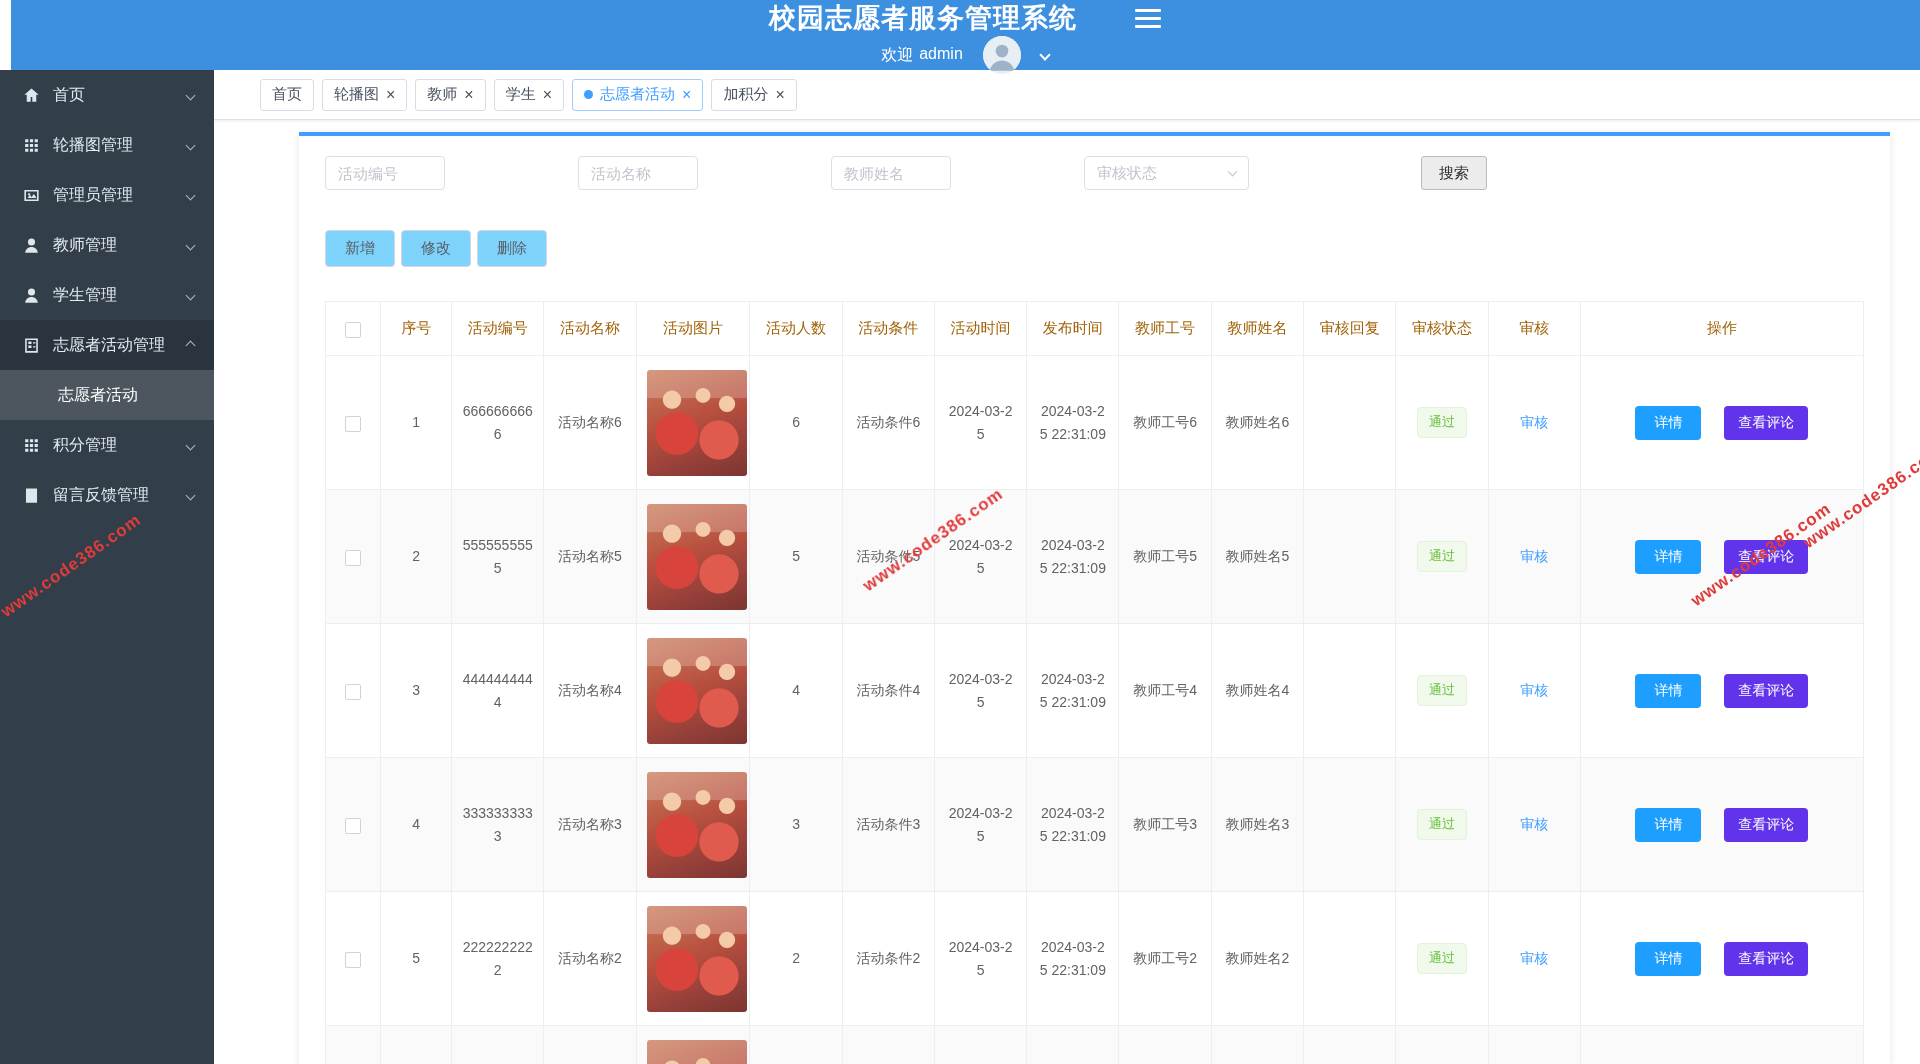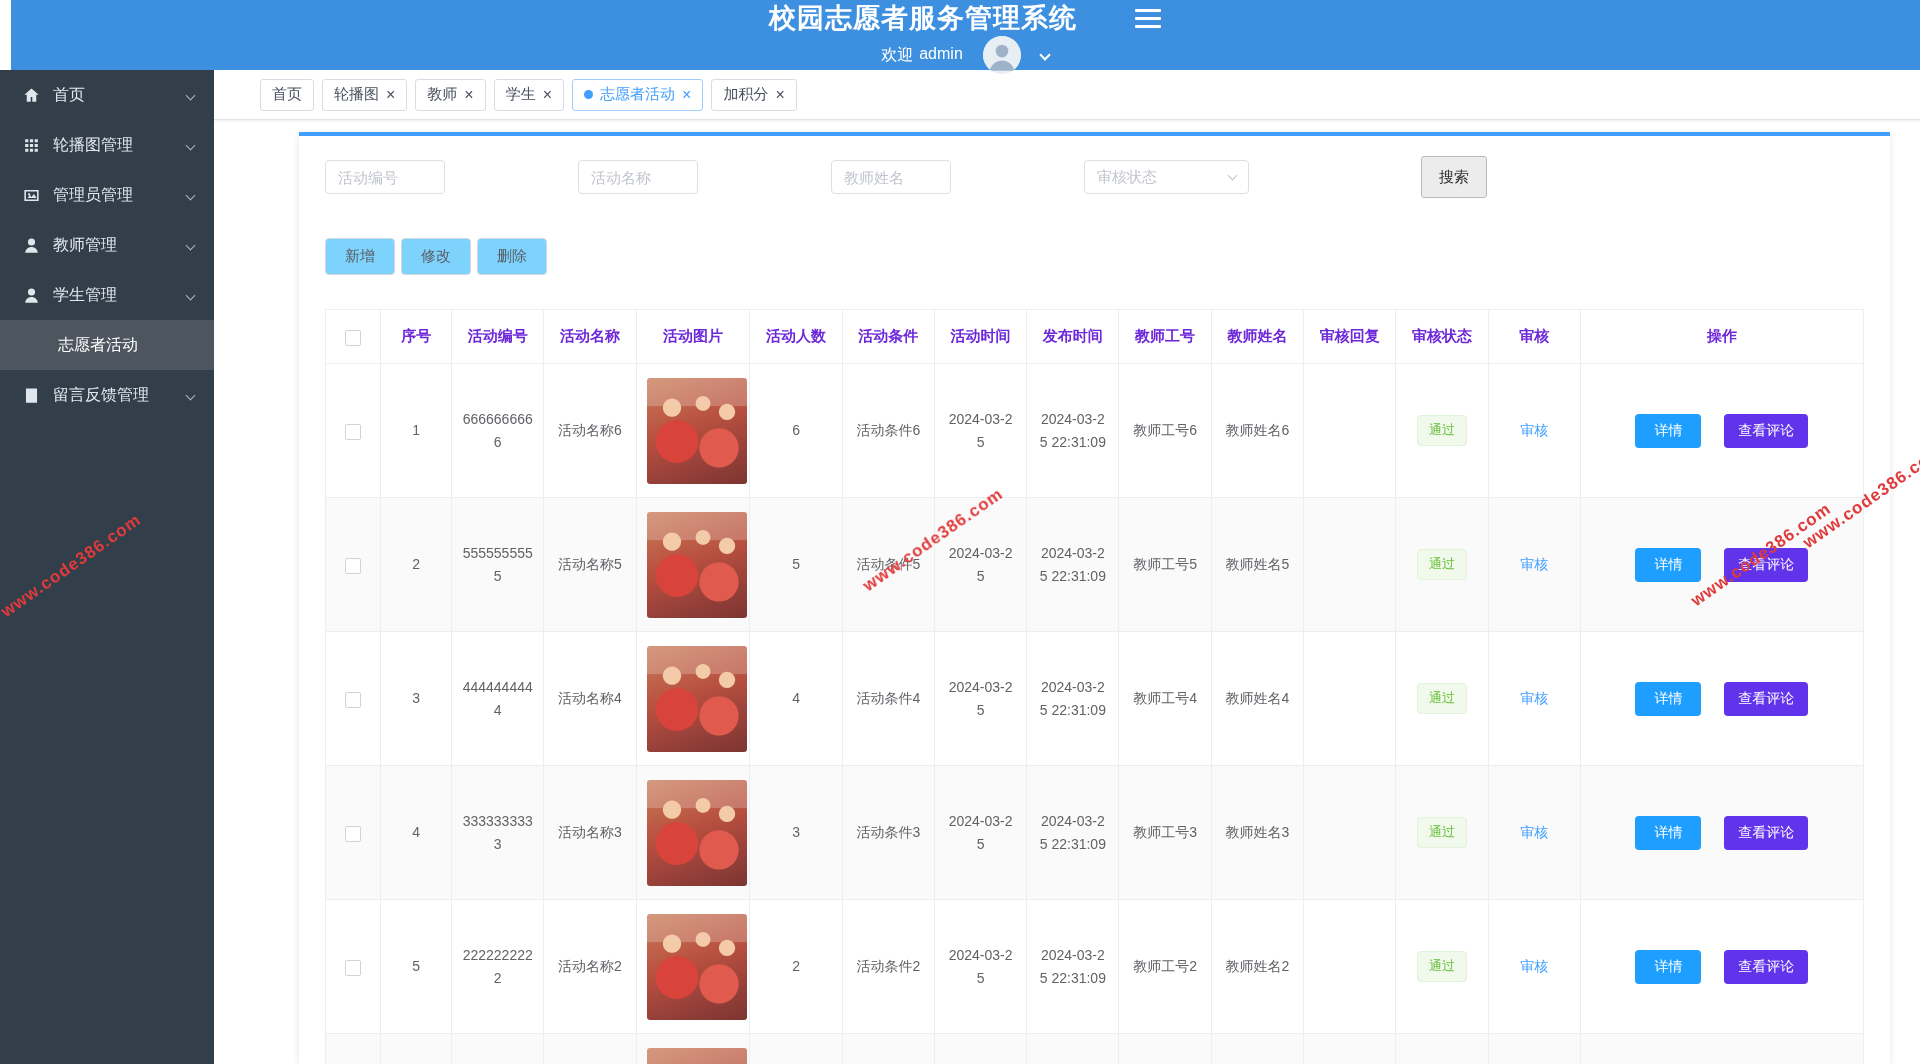--- a/index.html
+++ b/index.html
@@ -51,33 +51,33 @@
 
   
   .search-row{display:flex;align-items:center}
   .s-input{width:120px;height:34px;border:1px solid #dcdfe6;border-radius:4px;padding:0 12px;
     font-size:15px;color:#606266;margin-right:133px;outline:none;font-family:inherit;background:#fff}
   .s-input::placeholder{color:#c0c4cc}
   .s-select{width:165px;height:34px;border:1px solid #dcdfe6;border-radius:4px;padding:0 12px;
     display:flex;align-items:center;justify-content:space-between;color:#c0c4cc;font-size:15px;
     margin-right:172px;cursor:pointer;background:#fff}
   .s-select .chevron{color:#c0c4cc;width:7px;height:7px;border-width:1.5px;margin-top:-4px}
-  .btn-search{height:42px;padding:0 17px;background:#ececec;border:1px solid #b8bcc2;border-radius:3px;
+  .btn-search{height:34px;padding:0 17px;background:#ececec;border:1px solid #b8bcc2;border-radius:3px;
     font-size:15px;color:#303133;cursor:pointer;font-family:inherit}
 
   
   .toolbar{margin-top:40px;display:flex;gap:6px}
   .btn-plain{height:37px;padding:0 19px;background:#7dd3fc;border:1px solid #d4d7dd;border-radius:4px;
     font-size:15px;color:#5a5e66;cursor:pointer;font-family:inherit}
 
   
   .table-wrap{margin-top:34px}
   table{width:100%;border-collapse:collapse;table-layout:fixed;border:1px solid #ebeef5}
   th,td{border:1px solid #ebeef5;text-align:center;vertical-align:middle;word-break:break-all}
-  th{height:54px;font-size:15px;color:#6d28d9;font-weight:bold;padding:0 6px;background:#fff}
+  th{height:54px;font-size:15px;color:#a16207;font-weight:normal;padding:0 6px;background:#fff}
   td{height:134px;font-size:14px;color:#606266;padding:8px 10px;line-height:1.6}
   tbody tr:nth-child(even){background:#fafafa}
   .checkbox{display:inline-block;width:16px;height:16px;border:1px solid #cfd3dc;border-radius:2px;
     background:#fff;cursor:pointer;vertical-align:middle}
   .photo{width:100px;height:106px;margin:0 auto;border-radius:3px;overflow:hidden;cursor:pointer;
     background:
       radial-gradient(circle at 25% 28%, #f3cba8 0 8%, transparent 9%),
       radial-gradient(circle at 56% 24%, #f3cba8 0 7%, transparent 8%),
       radial-gradient(circle at 80% 32%, #f3cba8 0 7%, transparent 8%),
       linear-gradient(180deg, rgba(255,255,255,.22) 0 26%, transparent 27%),
@@ -167,22 +167,40 @@
   </div>
   <div class="menu-item">
     <span class="mi-icon">
         <svg viewBox="0 0 24 24" fill="currentColor">
           <path d="M12 12a4.5 4.5 0 1 0 0-9 4.5 4.5 0 0 0 0 9zm-8 9c.7-4.4 4-7 8-7s7.3 2.6 8 7z"></path>
         </svg>
       </span>
     <span>学生管理</span>
     <span class="chevron"></span>
   </div>
+  <div class="menu-item expanded">
+    <span class="mi-icon">
+        <svg viewBox="0 0 24 24" fill="currentColor">
+          <path d="M4 3h16v18H4V3zm2 2v14h12V5H6zm2 2h4v3H8V7zm6 1h3v1.5h-3V8zM8 12h4v3H8v-3zm6 1h3v1.5h-3V13z"></path>
+        </svg>
+      </span>
+    <span>志愿者活动管理</span>
+    <span class="chevron up"></span>
+  </div>
   <div class="submenu-item">
     <span>志愿者活动</span>
+  </div>
+  <div class="menu-item">
+    <span class="mi-icon">
+        <svg viewBox="0 0 24 24" fill="currentColor">
+          <path d="M4 4h4v4H4zM10 4h4v4h-4zM16 4h4v4h-4zM4 10h4v4H4zM10 10h4v4h-4zM16 10h4v4h-4zM4 16h4v4H4zM10 16h4v4h-4zM16 16h4v4h-4z"></path>
+        </svg>
+      </span>
+    <span>积分管理</span>
+    <span class="chevron"></span>
   </div>
   <div class="menu-item">
     <span class="mi-icon">
         <svg viewBox="0 0 24 24" fill="currentColor">
           <path d="M5 3h14v18H5V3zm3 4h8v1.5H8V7zm0 4h8v1.5H8v-1.5zm0 4h5v1.5H8V15z"></path>
         </svg>
       </span>
     <span>留言反馈管理</span>
     <span class="chevron"></span>
   </div>

